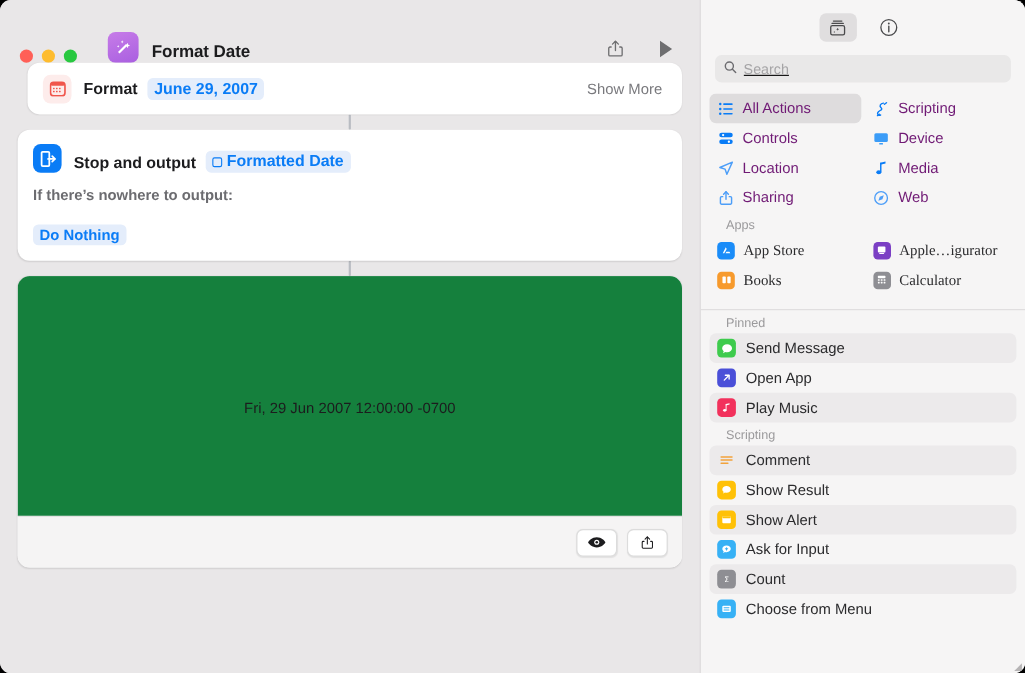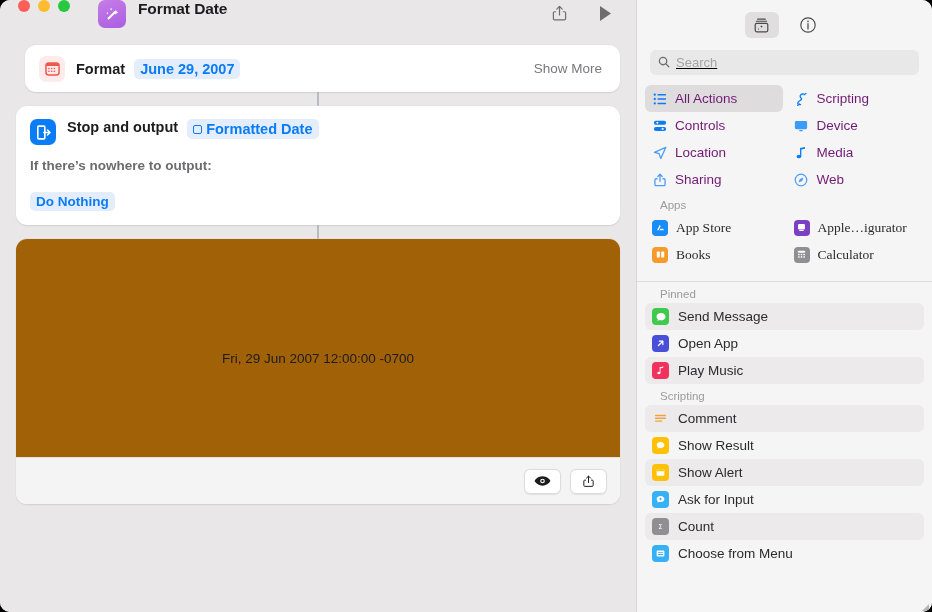--- a/index.html
+++ b/index.html
@@ -19,23 +19,23 @@
   }
 
   
   #editor {
     width: 636px; height: 612px;
     background: #e9e7e8;
     position: relative;
     flex: 0 0 636px;
   }
   #titlebar {
-    height: 45px;
+    height: 57px;
     display: flex;
-    align-items: flex-start;
+    align-items: flex-end;
     padding: 0 16px 0 18px;
     position: relative;
   }
   .traffic {
     display: flex; gap: 8px; align-items: center;
   }
   .light { width: 12px; height: 12px; border-radius: 50%; }
   .light.red    { background: #ff5f57; }
   .light.yellow { background: #febc2e; }
   .light.green  { background: #28c840; }
@@ -120,21 +120,21 @@
     margin-left: auto;
     font-size: 13.5px;
     color: #79797d;
     padding-right: 6px;
   }
 
   
   #card-stop {
     padding: 13px 14px 14px 14px;
   }
-  .stop-head { display: flex; align-items: flex-start; }
+  .stop-head { display: flex; align-items: flex-end; }
   .stop-sub {
     margin-top: 13px;
     font-size: 13.5px; font-weight: 700;
     color: #6c6c70;
   }
   .inline-token {
     display: inline-block;
     margin-top: 19px;
     background: #e4edfb;
     color: #0a7cf6;
@@ -146,21 +146,21 @@
   
   #card-result {
     height: 265px;
     display: flex; flex-direction: column;
     overflow: hidden;
   }
   #result-body {
     flex: 1 1 auto;
     display: flex; align-items: flex-start; justify-content: center;
     padding-top: 112px;
-    background: #a16207;
+    background: #15803d;
   }
   #result-text {
     font-size: 13.5px;
     color: #1c1c1e;
   }
   #result-bar {
     height: 47px;
     background: #f5f4f4;
     border-top: 1px solid #e2e1e1;
     display: flex; align-items: center; justify-content: flex-end;

